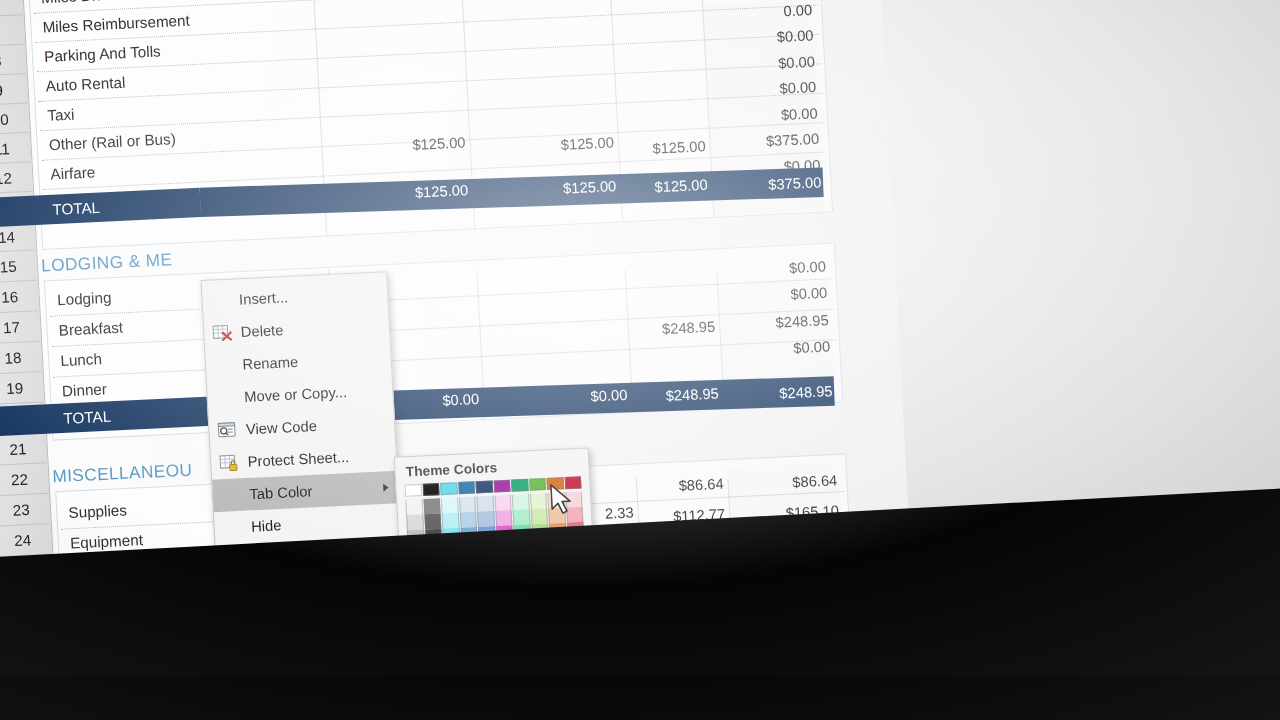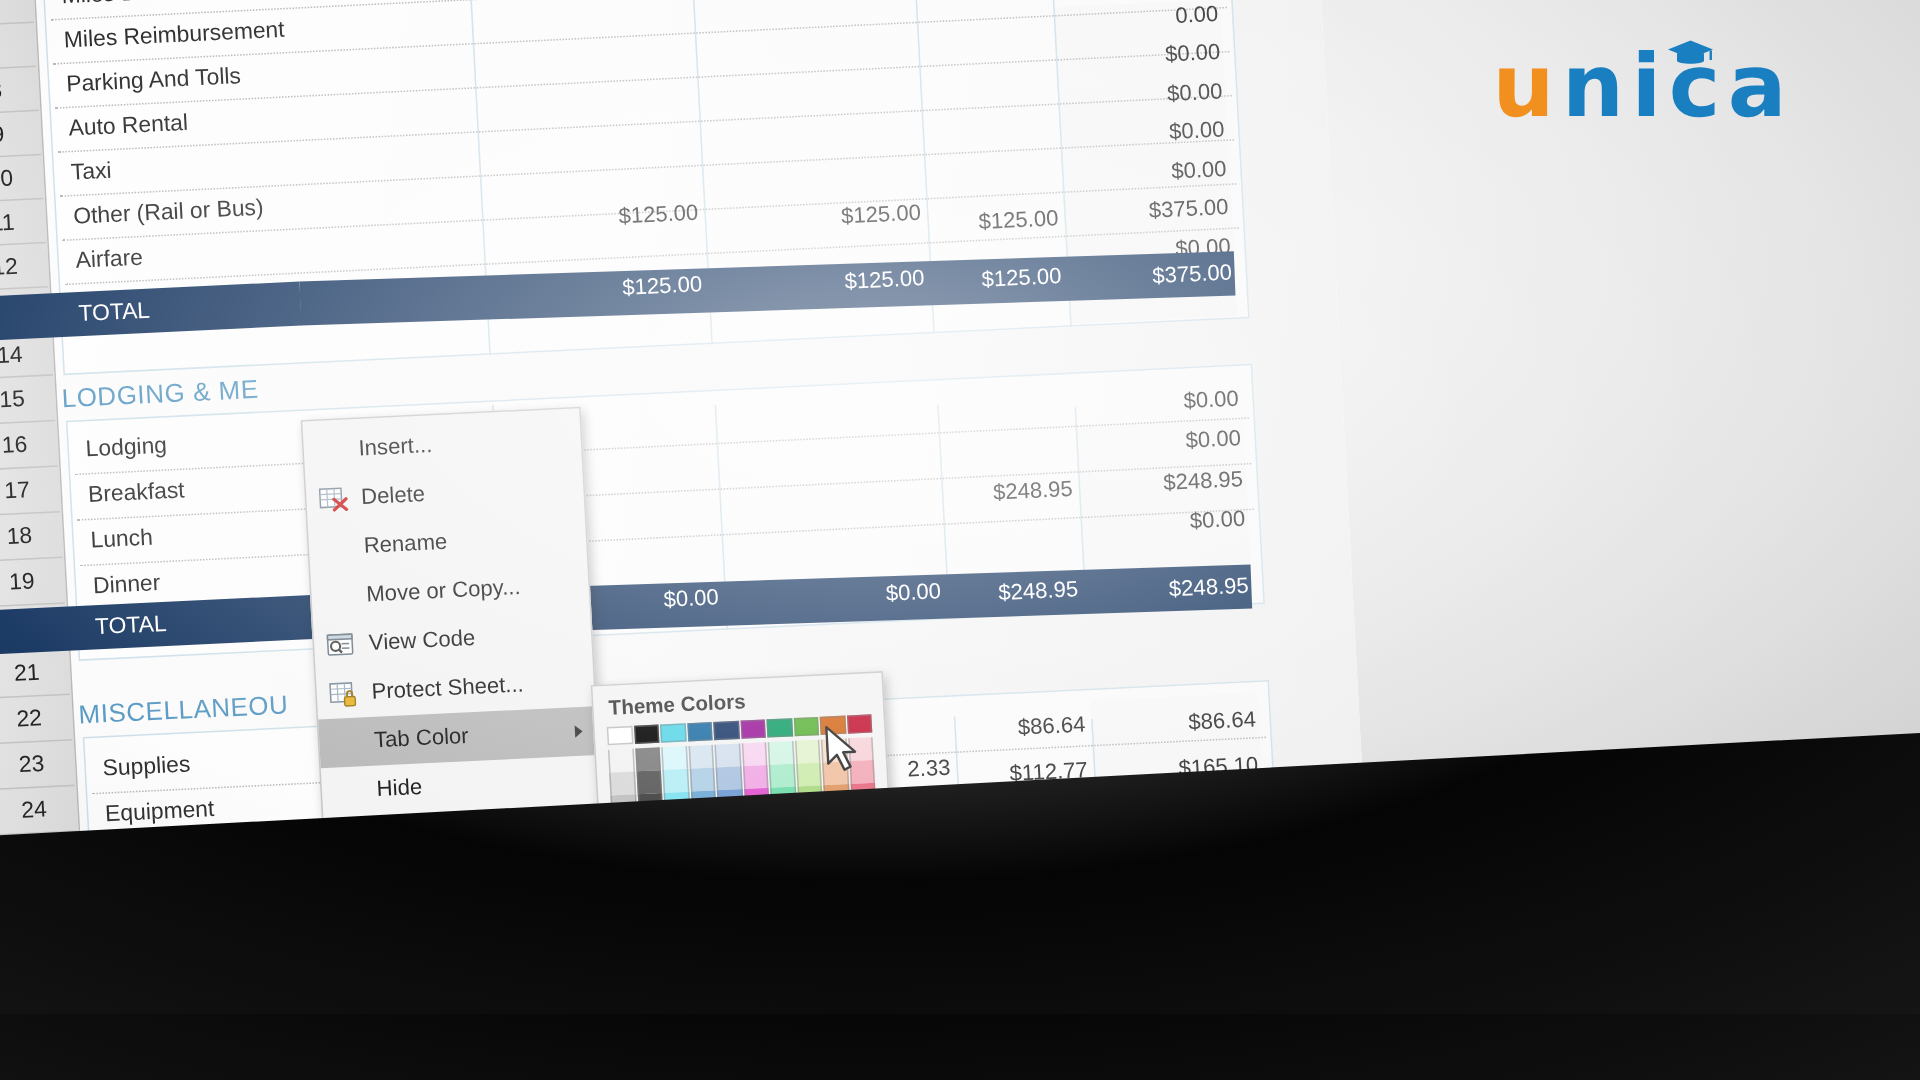--- a/index.html
+++ b/index.html
@@ -552,24 +552,14 @@
         <polygon points="1,1 1,25 7,19.5 11.5,29.5 15.5,27.6 11.2,18 19,18" fill="#ffffff" stroke="#2b2b2b" stroke-width="1.6" stroke-linejoin="round"></polygon>
       </svg>
     </div>
 
   </div>
 
   <div class="desk"></div>
   <div class="desk2"></div>
   <div class="room-vignette"></div>
 
-  <div class="logo">
-    <span class="logo-text" style="color:#f2901f;">u</span><span class="logo-text" style="color:#1a7fc1;">nica</span>
-    <span class="cap">
-      <svg width="32" height="22" viewBox="0 0 32 22">
-        <polygon points="16,2 31,8 16,14 1,8" fill="#1a7fc1"></polygon>
-        <path d="M7 10.5 v5 c0 2.6 18 2.6 18 0 v-5" fill="#1a7fc1"></path>
-        <line x1="29.5" y1="8.6" x2="29.5" y2="15" stroke="#1a7fc1" stroke-width="1.6"></line>
-      </svg>
-    </span>
-  </div>
 
 </div>
 
 </body></html>

